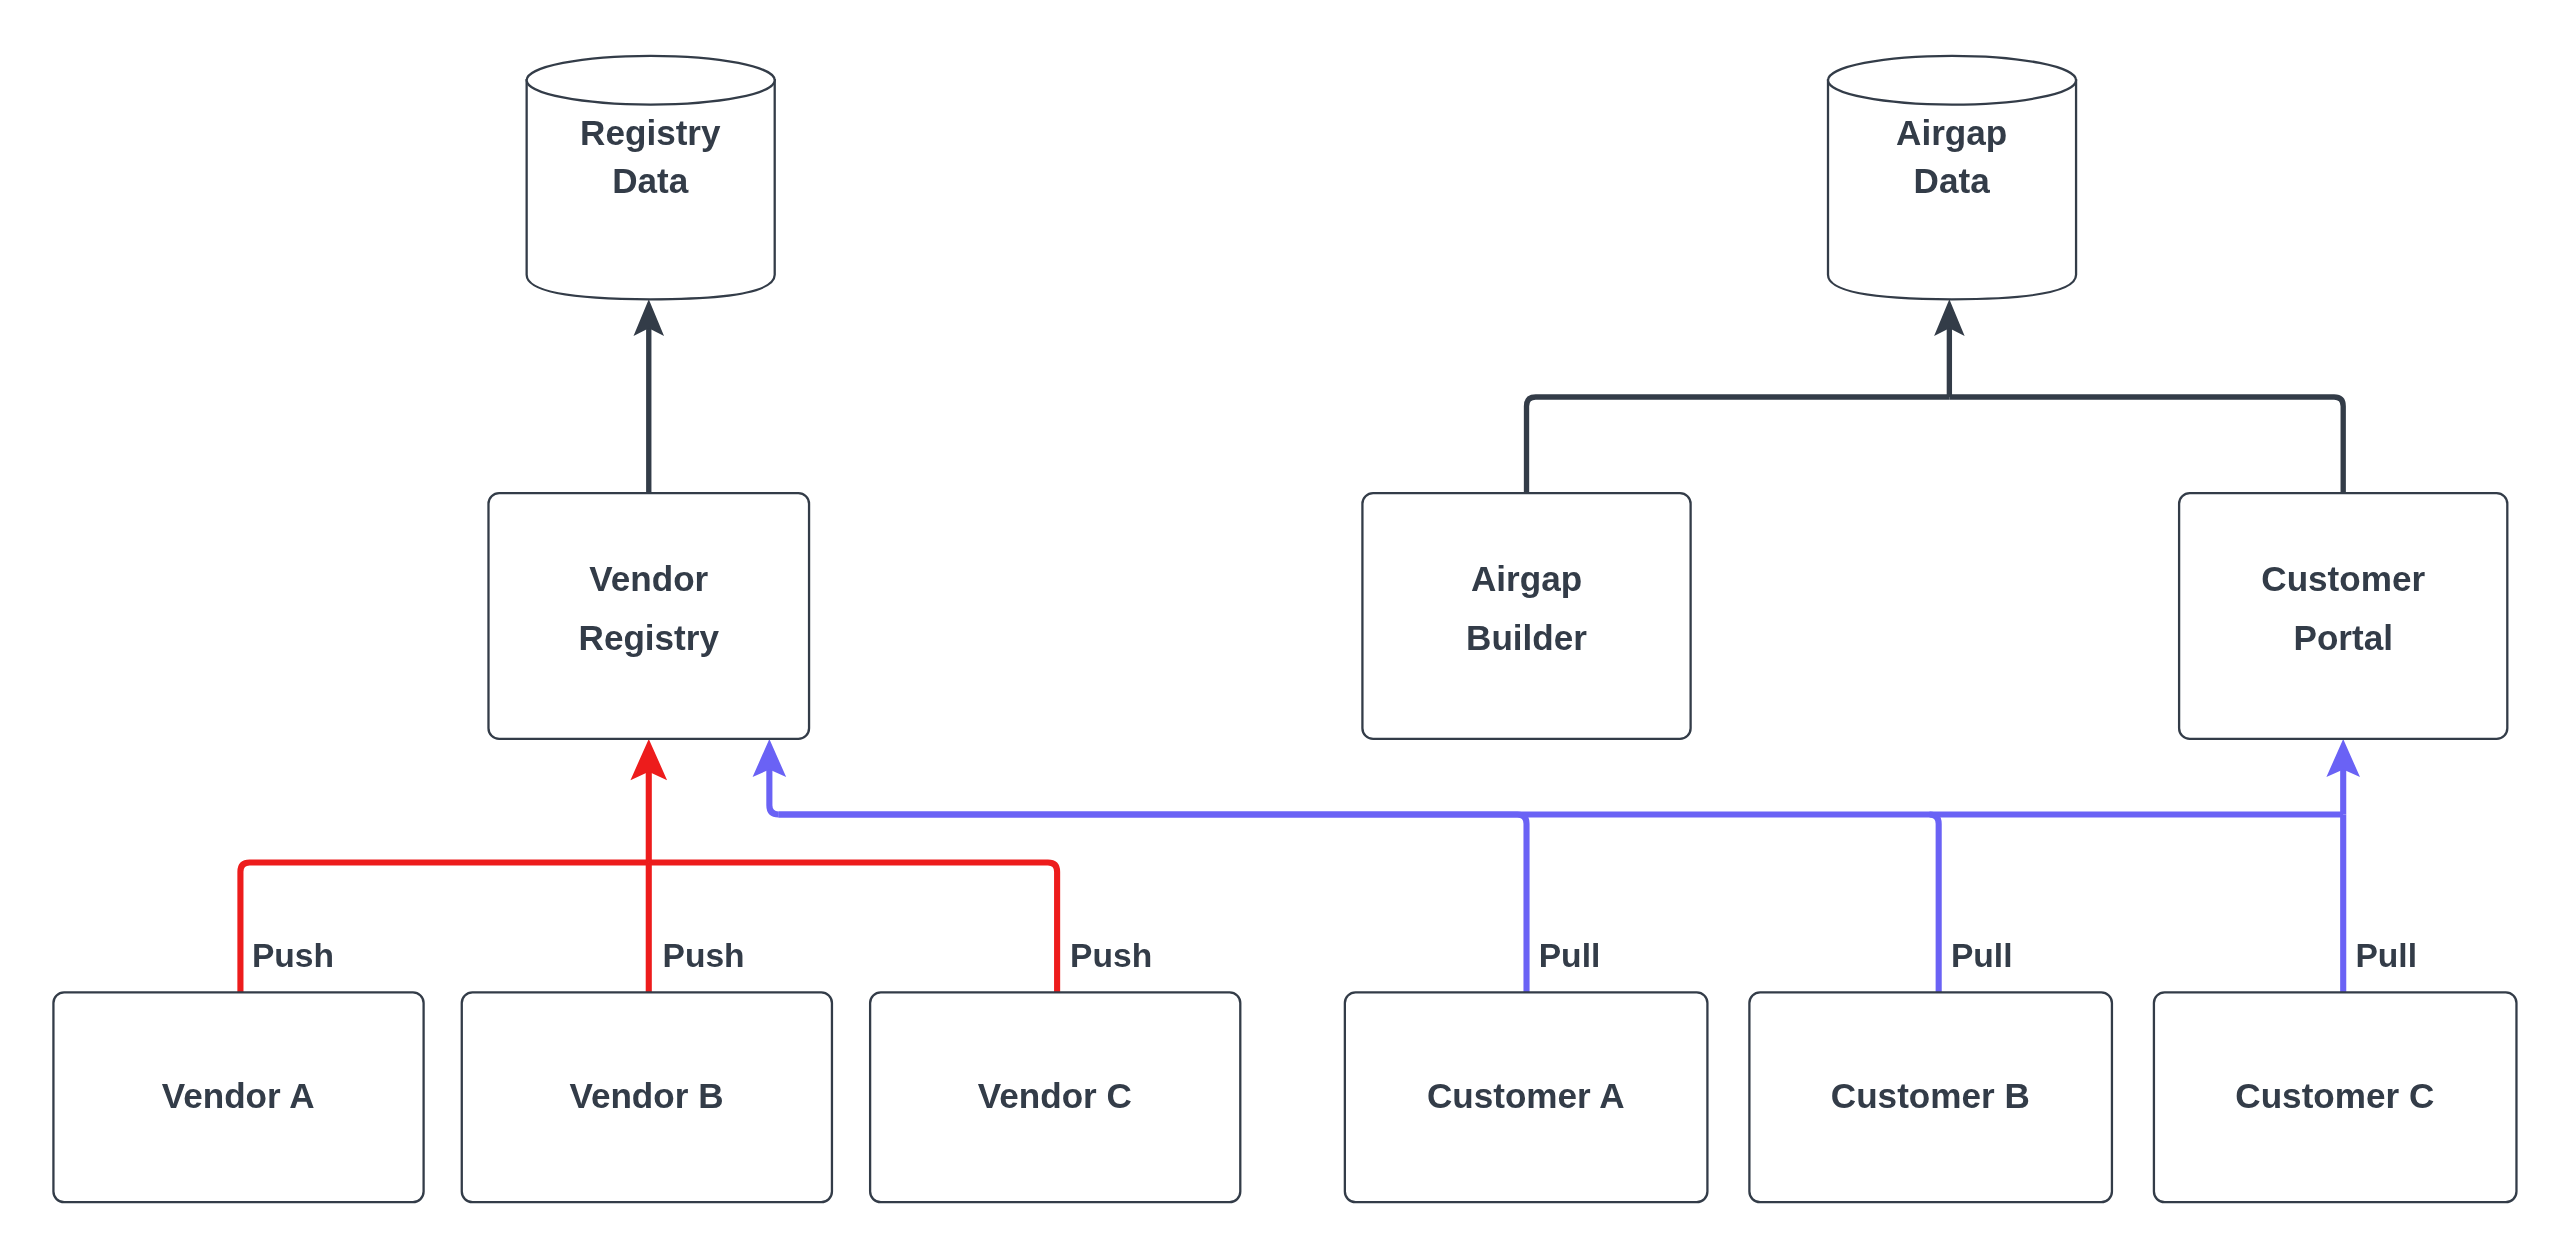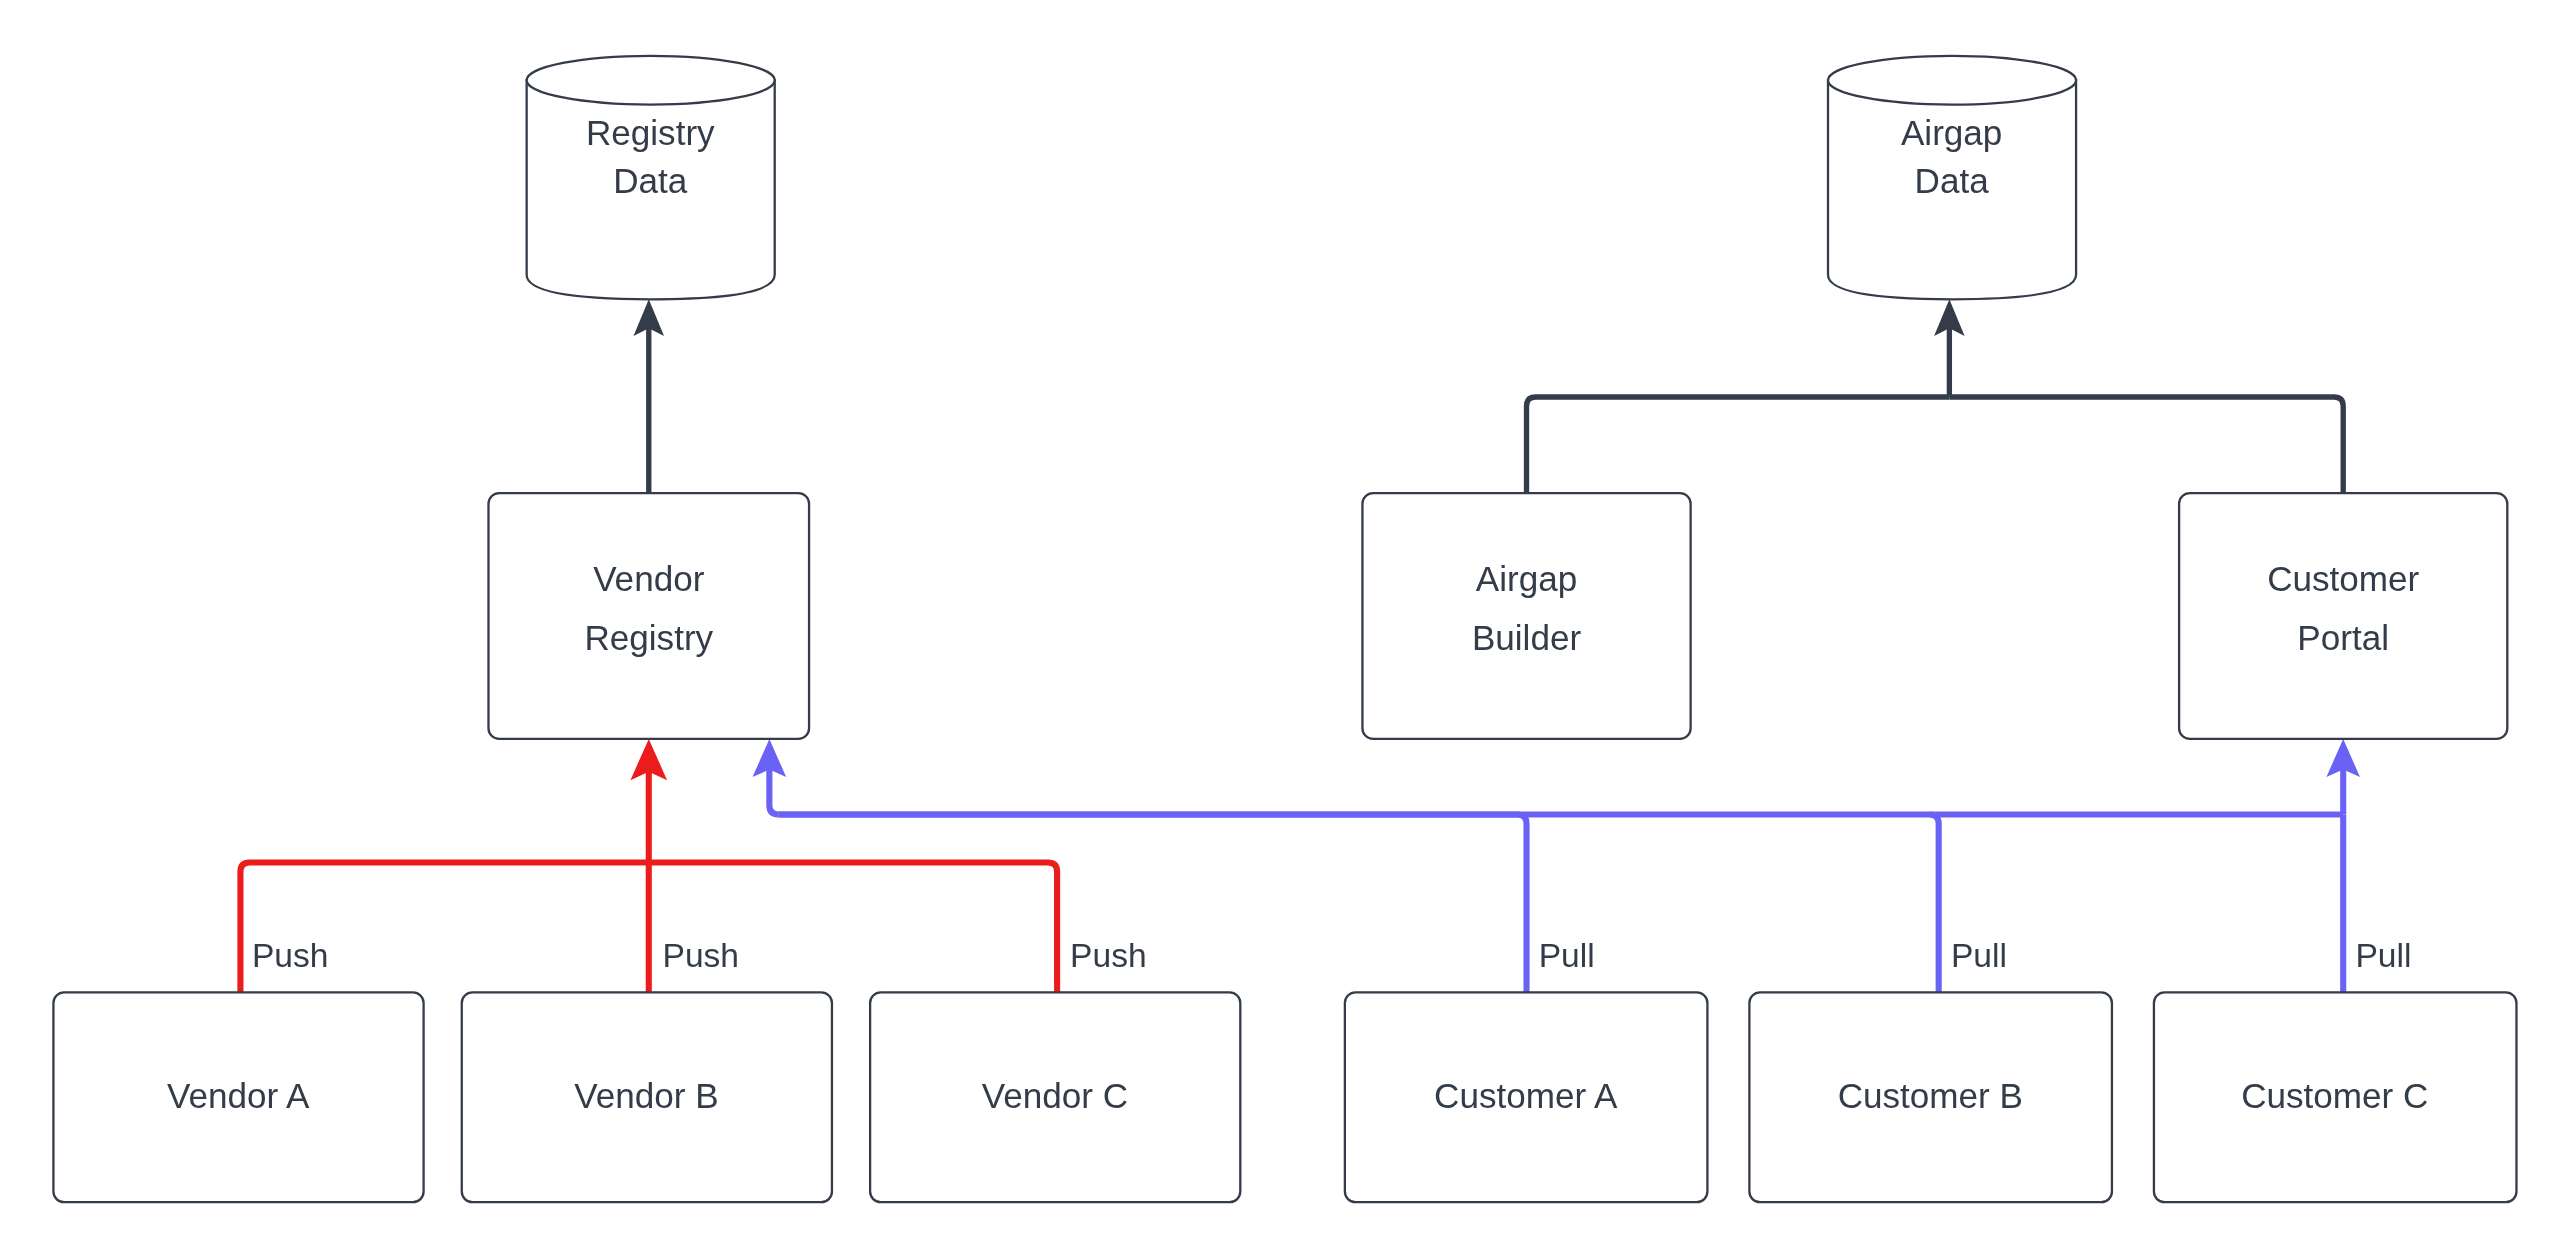--- a/index.html
+++ b/index.html
@@ -13,20 +13,21 @@
     height: 1258px;
     position: relative;
     overflow: hidden;
     font-family: "Liberation Sans", "DejaVu Sans", sans-serif;
   }
   #diagram-root {
     position: absolute;
     left: 0; top: 0;
     width: 2576px;
     height: 1258px;
+    font-weight: bold;
   }
   svg.canvas {
     position: absolute;
     left: 0; top: 0;
     width: 2576px;
     height: 1258px;
     display: block;
   }
   .node-label {
     font-family: "Liberation Sans", "DejaVu Sans", sans-serif;

